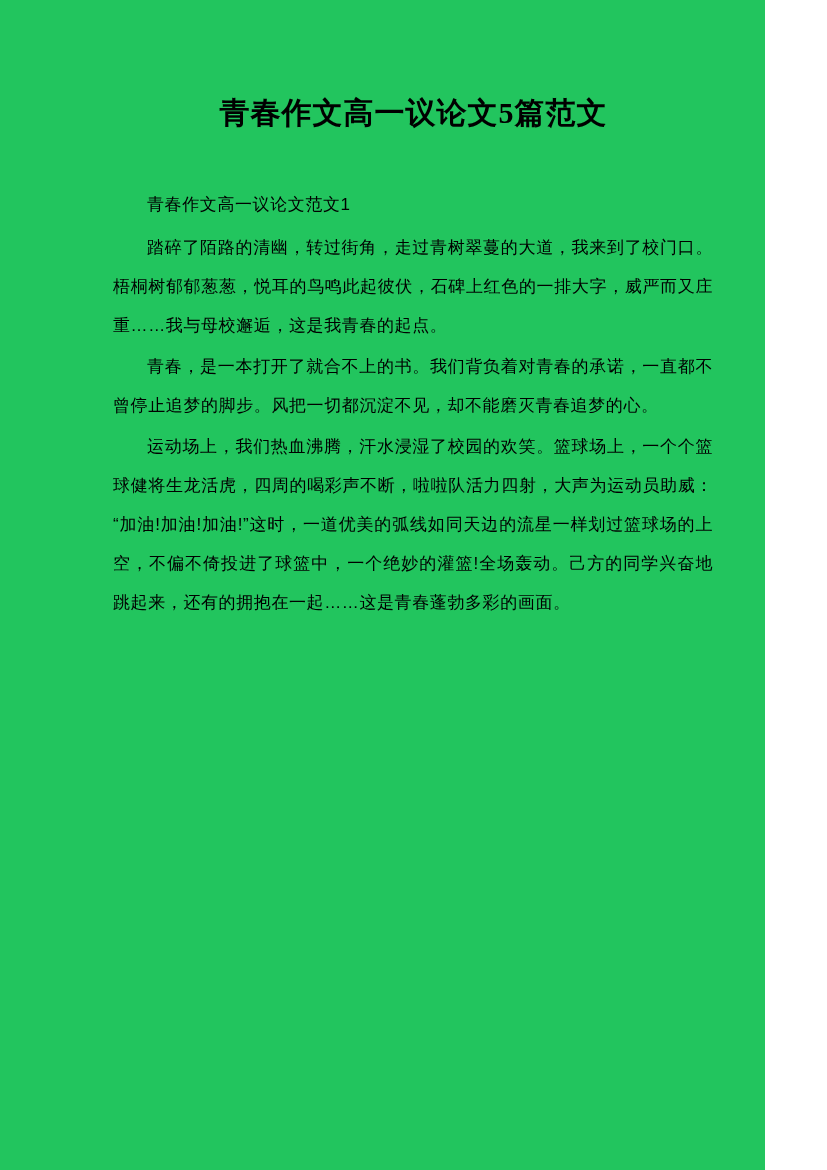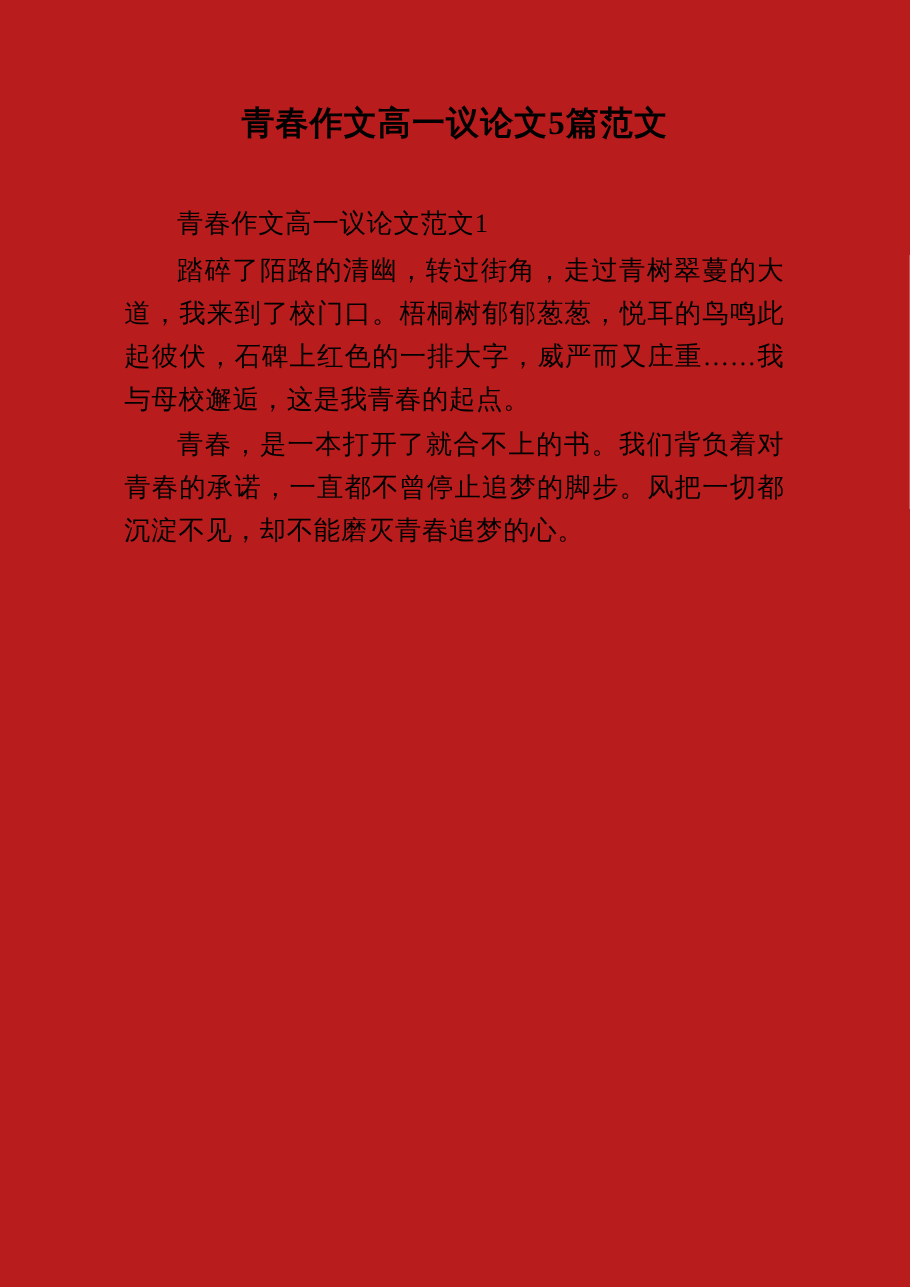--- a/index.html
+++ b/index.html
@@ -10,25 +10,25 @@
   }
   body {
     width: 827px;
     height: 1170px;
     font-family: "Liberation Serif", "DejaVu Serif", serif;
     color: #000000;
     overflow: hidden;
   }
   .page {
     position: relative;
-    width: 827px;
+    width: 765px;
     height: 1170px;
     box-sizing: border-box;
     padding: 0;
-    background: #b91c1c;
+    background: #22c55e;
   }
   .doc-title {
     margin: 0;
     padding: 0;
     position: absolute;
     top: 92px;
     left: 0;
     width: 827px;
     text-align: center;
     font-size: 30px;
@@ -38,39 +38,40 @@
     line-height: 1.4;
   }
   .body-block {
     position: absolute;
     top: 185px;
     left: 113px;
     width: 600px;
   }
   .para {
     margin: 0 0 2px 0;
-    font-size: 24px;
+    font-size: 17px;
     line-height: 39px;
     text-align: justify;
     text-justify: inter-ideograph;
     text-indent: 2em;
     letter-spacing: 0.6px;
-    font-family: Liberation Serif, serif;
+    font-family: Liberation Sans, sans-serif;
   }
   .para.subtitle {
     text-indent: 2em;
     margin-bottom: 4px;
   }
 </style>
 </head>
 <body>
 
 <div class="page">
 
   <h1 class="doc-title">青春作文高一议论文5篇范文</h1>
 
   <div class="body-block">
     <p class="para subtitle">青春作文高一议论文范文1</p>
     <p class="para">踏碎了陌路的清幽，转过街角，走过青树翠蔓的大道，我来到了校门口。梧桐树郁郁葱葱，悦耳的鸟鸣此起彼伏，石碑上红色的一排大字，威严而又庄重……我与母校邂逅，这是我青春的起点。</p>
     <p class="para">青春，是一本打开了就合不上的书。我们背负着对青春的承诺，一直都不曾停止追梦的脚步。风把一切都沉淀不见，却不能磨灭青春追梦的心。</p>
+    <p class="para">运动场上，我们热血沸腾，汗水浸湿了校园的欢笑。篮球场上，一个个篮球健将生龙活虎，四周的喝彩声不断，啦啦队活力四射，大声为运动员助威：“加油!加油!加油!”这时，一道优美的弧线如同天边的流星一样划过篮球场的上空，不偏不倚投进了球篮中，一个绝妙的灌篮!全场轰动。己方的同学兴奋地跳起来，还有的拥抱在一起……这是青春蓬勃多彩的画面。</p>
   </div>
 
 </div>
 
 </body></html>

